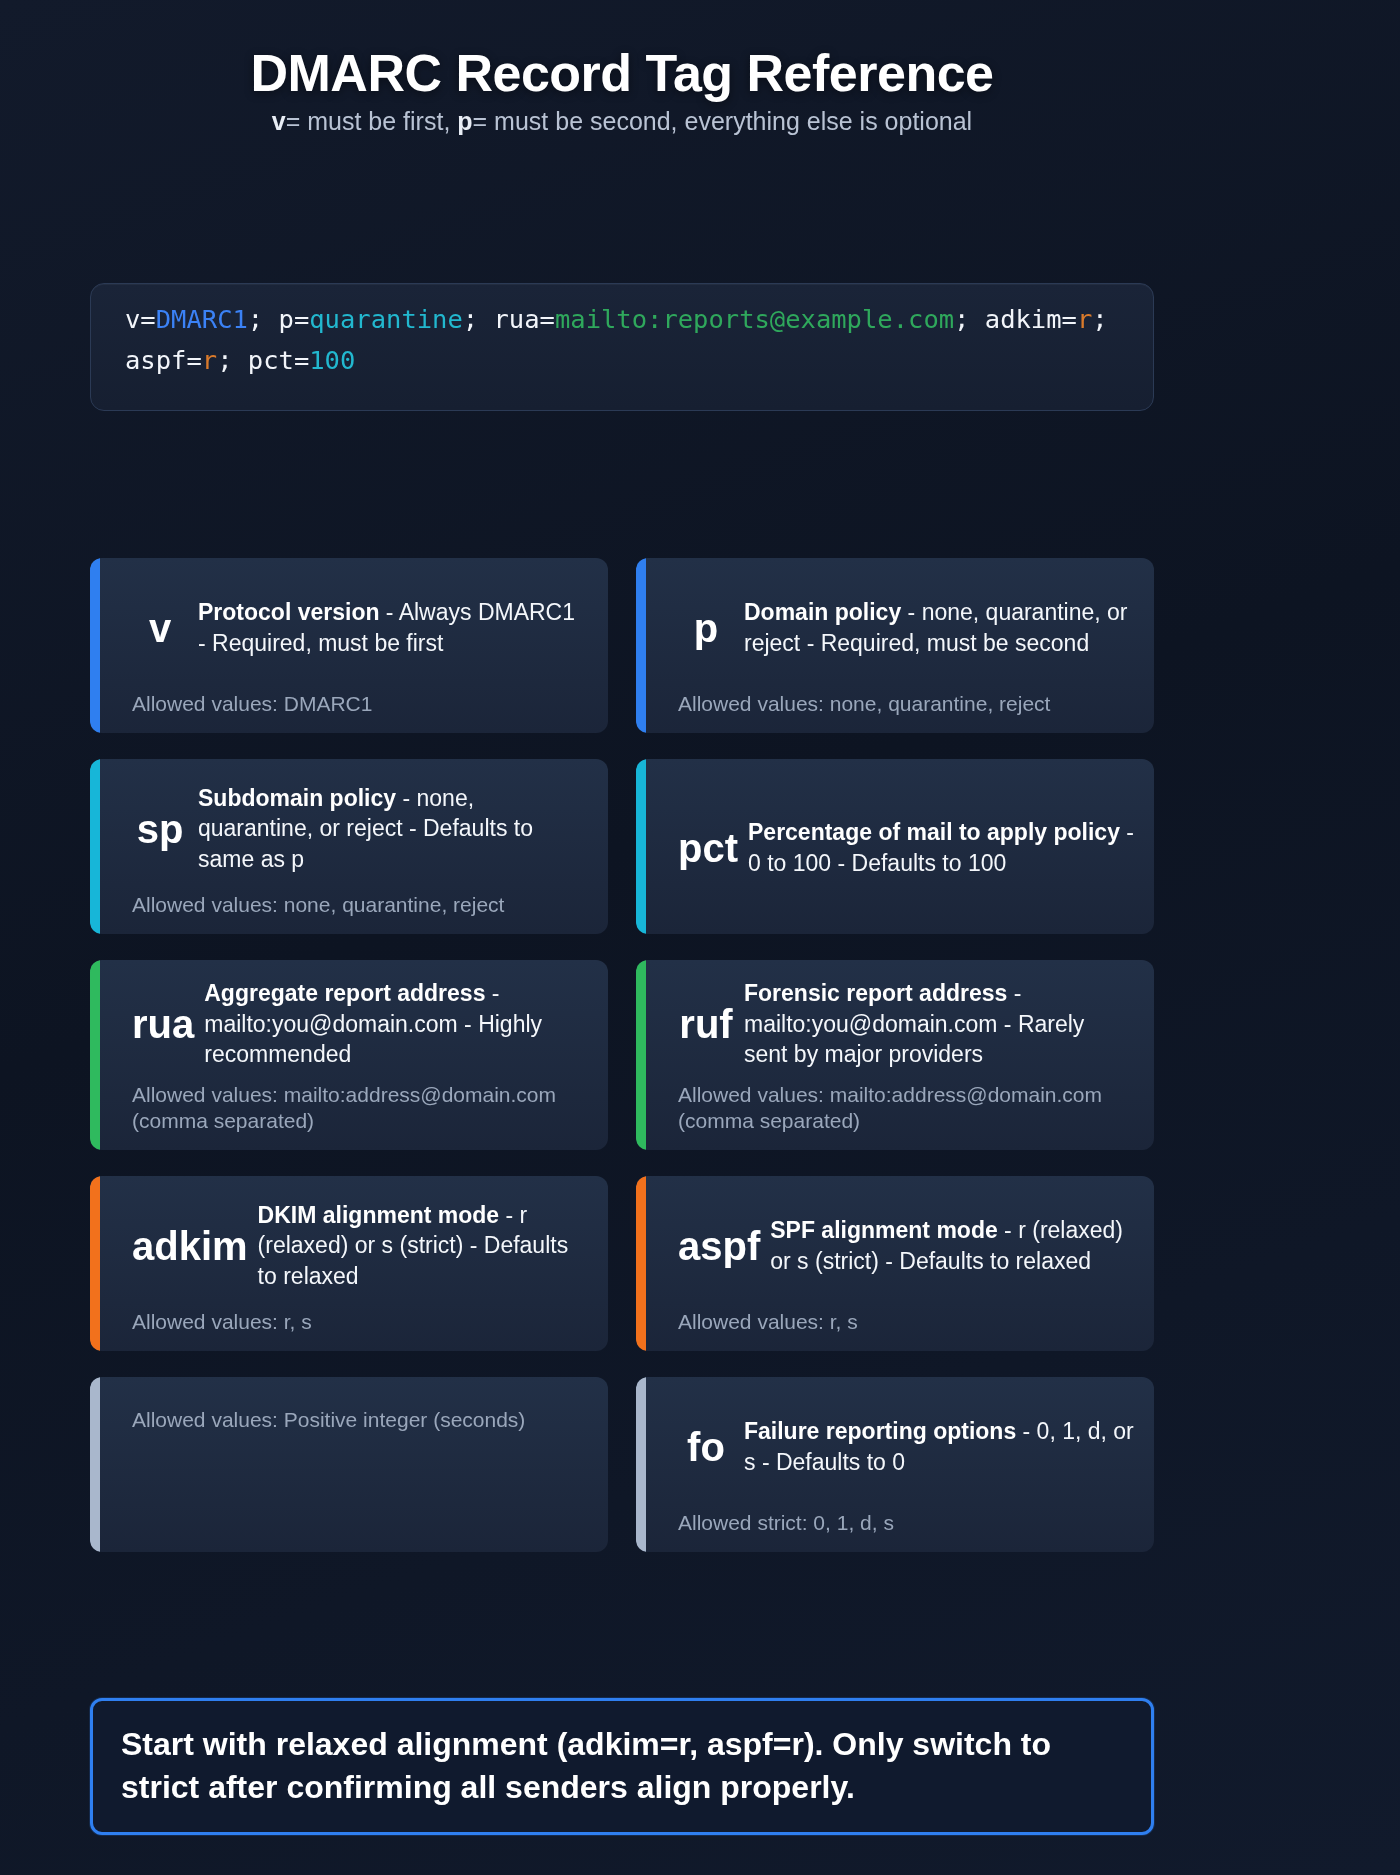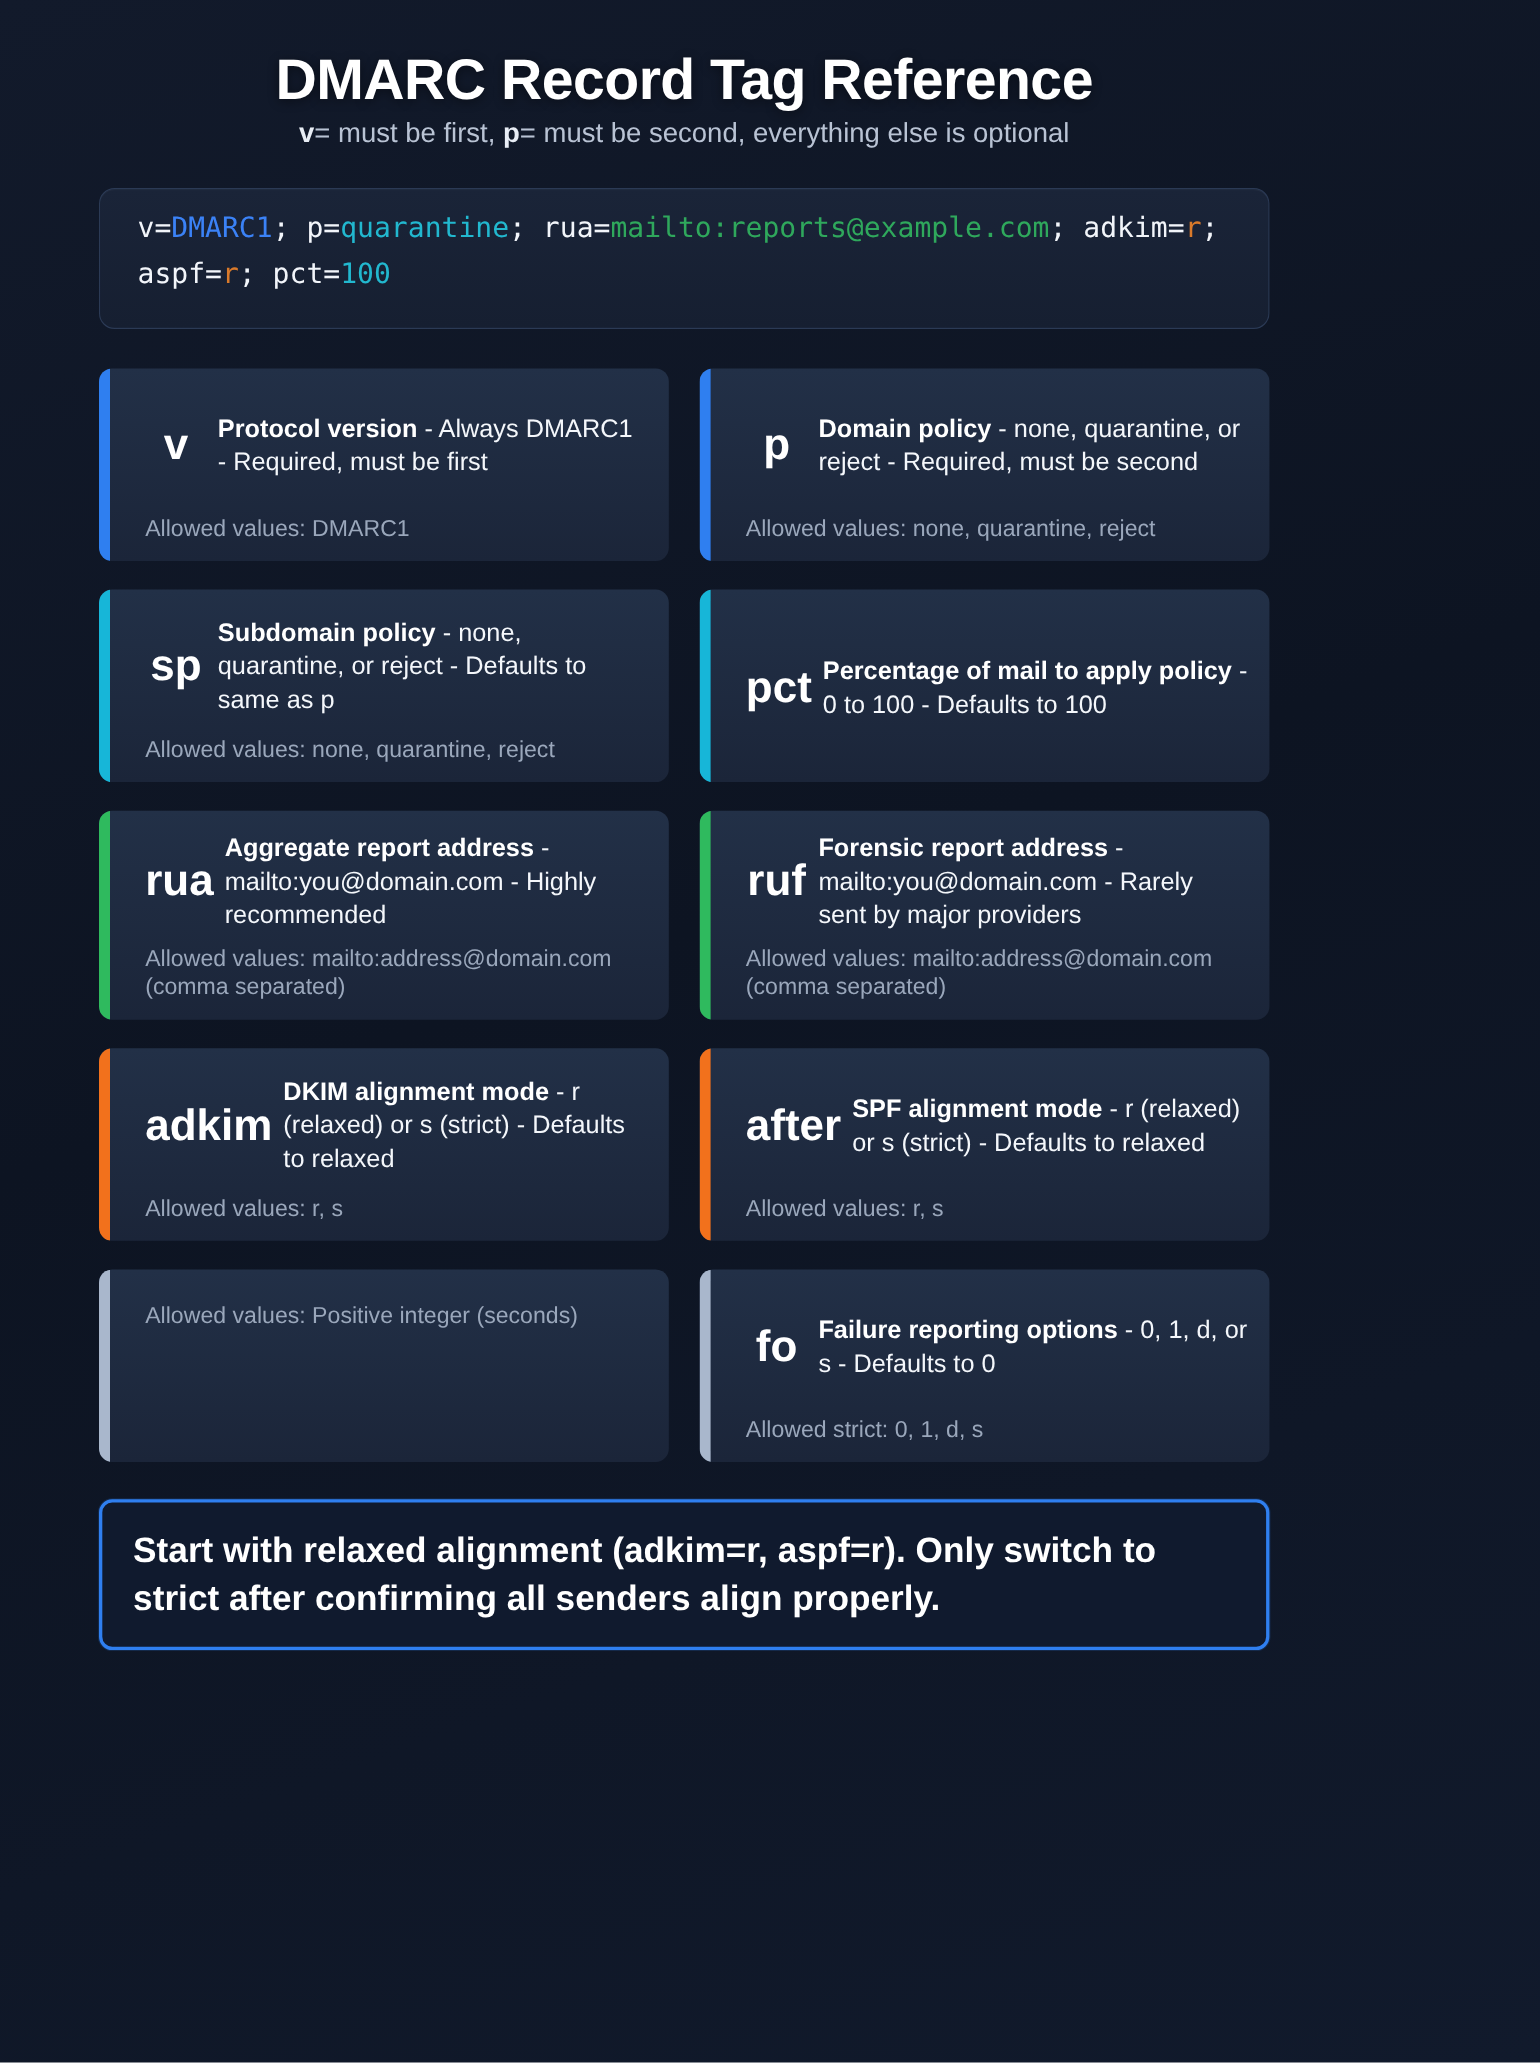--- a/index.html
+++ b/index.html
@@ -13,20 +13,21 @@
     color: #ffffff;
     overflow: hidden;
   }
 
   .page {
     width: 1244px;
     height: 1875px;
     padding: 44px 90px 40px 90px;
     display: flex;
     flex-direction: column;
+    justify-content: space-between;
   }
 
   
   .header { text-align: center; }
 
   .title {
     font-size: 52px;
     font-weight: bold;
     letter-spacing: -0.5px;
     color: #ffffff;
@@ -212,21 +213,21 @@
         <div class="accent" style="background: rgb(242, 113, 28);"></div>
         <div class="card-body">
           <div class="tag">adkim</div>
           <div class="desc"><b>DKIM alignment mode</b><span> - r (relaxed) or s (strict) - Defaults to relaxed</span></div>
         </div>
         <div class="allowed">Allowed values: r, s</div>
       </div>
       <div class="card">
         <div class="accent" style="background: rgb(242, 113, 28);"></div>
         <div class="card-body">
-          <div class="tag">after</div>
+          <div class="tag">aspf</div>
           <div class="desc"><b>SPF alignment mode</b><span> - r (relaxed) or s (strict) - Defaults to relaxed</span></div>
         </div>
         <div class="allowed">Allowed values: r, s</div>
       </div>
       <div class="card">
         <div class="accent" style="background: rgb(169, 183, 204);"></div>
         <div class="allowed">Allowed values: Positive integer (seconds)</div>
       </div>
       <div class="card">
         <div class="accent" style="background: rgb(169, 183, 204);"></div>

